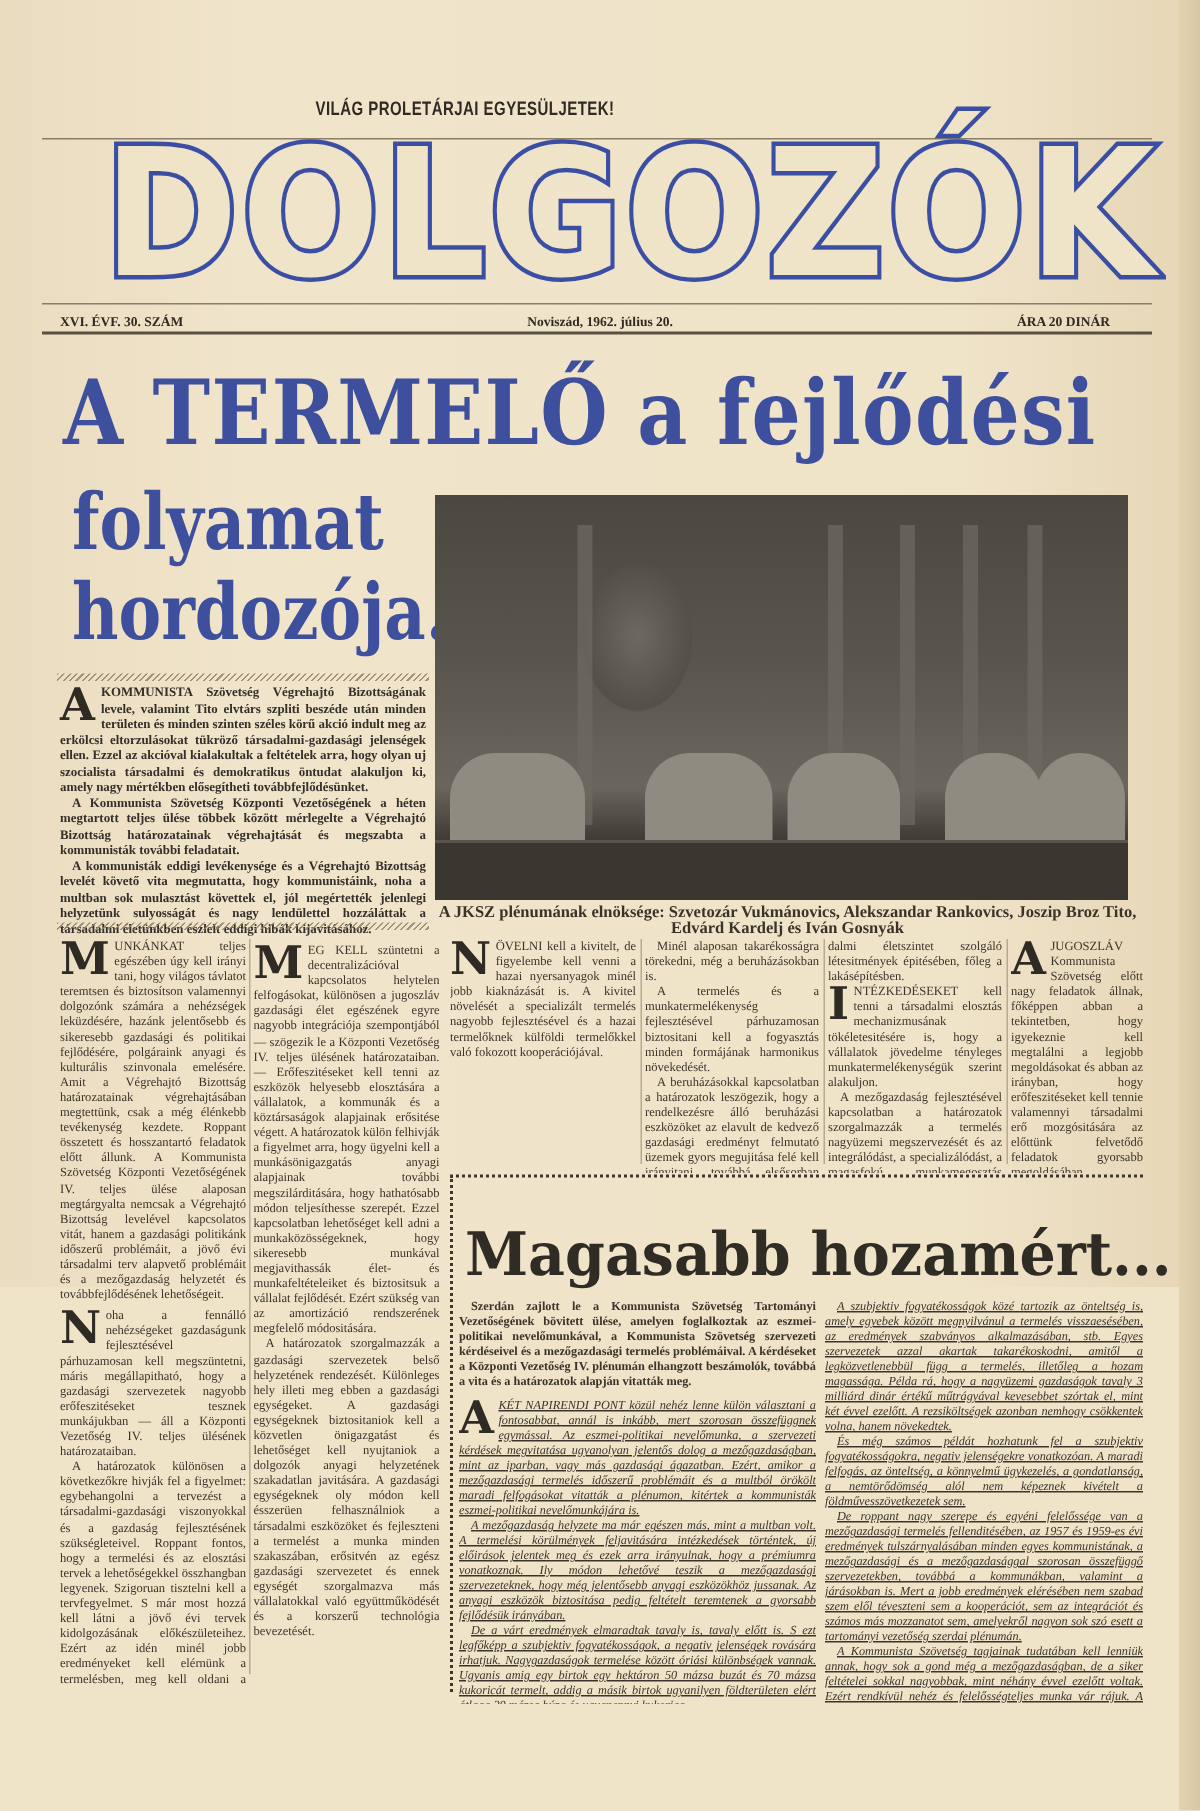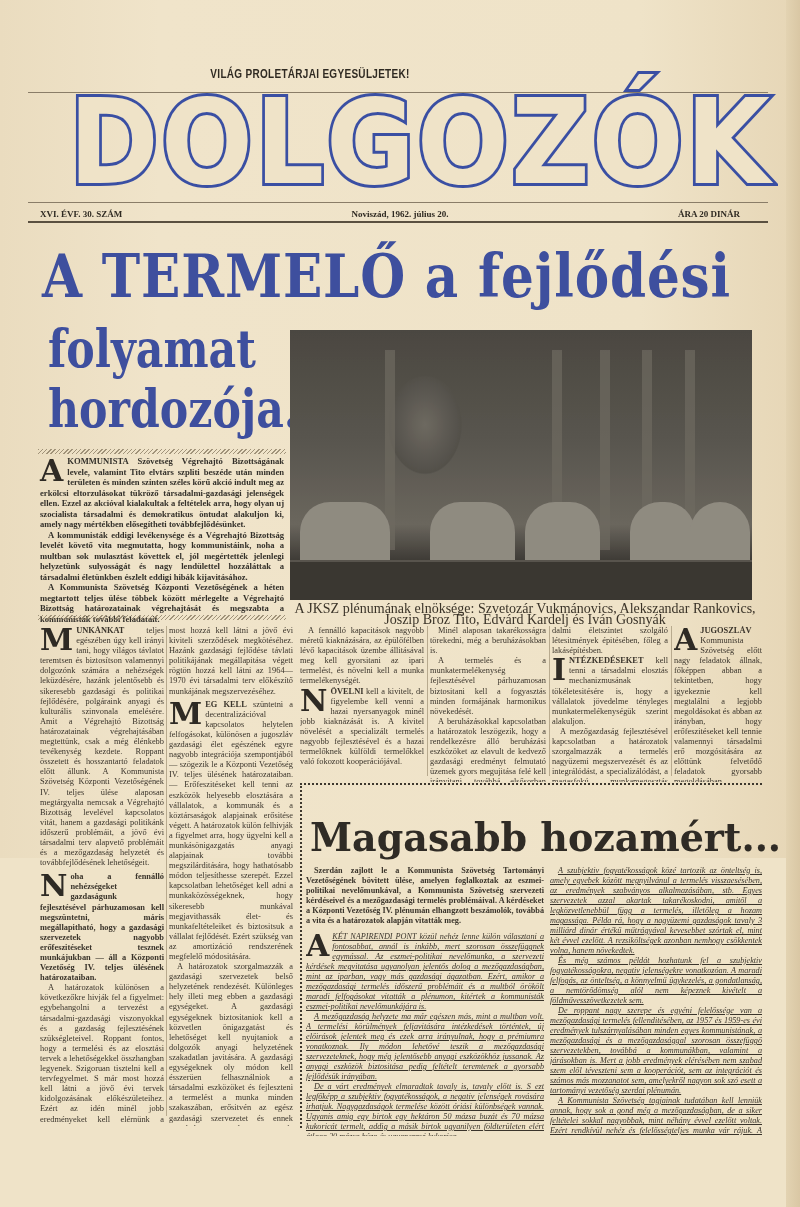--- a/index.html
+++ b/index.html
@@ -61,21 +61,21 @@
       radial-gradient(ellipse 22px 32px at 432px 200px, #9a968c 0%, transparent 70%),
       linear-gradient(180deg, #4d4a44 0%, #5a5750 40%, #6b675f 72%, #3f3c37 86%, #55524b 100%);
     filter: contrast(1.05);
     overflow: hidden;
   }
   .photo .pillar { position: absolute; top: 20px; width: 10px; height: 200px; background: #6f6b62; opacity: .7; }
   .photo .desk { position: absolute; left: 0; bottom: 0; width: 100%; height: 40px; background: #3d3a35; border-top: 2px solid #5a564f; }
   .photo .person { position: absolute; bottom: 38px; width: 80px; height: 60px; background: #8e8a80; border-radius: 30px 30px 0 0; }
   .photo-caption {
     position: absolute; top: 603px; left: 290px; width: 470px; text-align: center;
-    font-size: 14px; font-weight: normal; line-height: 11px; color: #3a3328;
+    font-size: 11px; font-weight: bold; line-height: 11px; color: #3a3328;
   }
   .lead {
     position: absolute; top: 456px; left: 40px; width: 244px;
     font-size: 8.6px; font-weight: bold; line-height: 10.5px; text-align: justify; color: #33302a;
   }
   .lead .dropcap {
     float: left; font-family: "DejaVu Serif", serif; font-size: 30px; line-height: 26px;
     font-weight: bold; margin: 2px 4px 0 0; color: #2e2a24;
   }
   .wavy {
@@ -83,21 +83,21 @@
     background-image: repeating-linear-gradient(135deg, #8d7f66 0 1px, transparent 1px 3px);
     opacity: .8;
   }
   .col {
     position: absolute; font-size: 8.4px; line-height: 10.1px; text-align: justify;
     color: #3a342b; overflow: hidden;
   }
   .col p { text-indent: 8px; margin-bottom: 0; }
   .col .dc { float: left; font-family: "DejaVu Serif", serif; font-weight: bold;
     font-size: 30px; line-height: 26px; margin: 1px 3px 0 0; color: #2e2a24; }
-  .col b { font-weight: bold; }
+  .col b { font-weight: normal; }
   .box2 {
     position: absolute; top: 783px; left: 300px; width: 462px; height: 345px;
     border-top: 2px dotted #3d372d; border-left: 2px dotted #3d372d;
   }
   .headline-mag {
     position: absolute; top: 817px; left: 310px;
     font-family: "DejaVu Serif", serif; font-weight: bold; font-size: 40px;
     color: #2f2b25; line-height: 1; transform: scaleX(0.95); transform-origin: left top; white-space: nowrap;
   }
   .italic { font-style: italic; text-decoration: underline; }
@@ -139,41 +139,39 @@
     <div class="person" style="left:340px; width:65px"></div>
     <div class="person" style="left:400px; width:60px"></div>
     <div class="desk"></div>
   </div>
   <div class="photo-caption">A JKSZ plénumának elnöksége: Szvetozár Vukmánovics, Alekszandar Rankovics, Joszip Broz Tito, Edvárd Kardelj és Iván Gosnyák</div>
 
   <div class="wavy" style="top:449px"></div>
   <div class="lead">
     <span class="dropcap">A</span>
     <span>KOMMUNISTA Szövetség Végrehajtó Bizottságának levele, valamint Tito elvtárs szpliti beszéde után minden területen és minden szinten széles körű akció indult meg az erkölcsi eltorzulásokat tükröző társadalmi-gazdasági jelenségek ellen. Ezzel az akcióval kialakultak a feltételek arra, hogy olyan uj szocialista társadalmi és demokratikus öntudat alakuljon ki, amely nagy mértékben elősegítheti továbbfejlődésünket.</span>
+    <div style="text-indent:8px">A Kommunista Szövetség Központi Vezetőségének a héten megtartott teljes ülése többek között mérlegelte a Végrehajtó Bizottság határozatainak végrehajtását és megszabta a kommunisták további feladatait.</div>
     <div style="text-indent:8px">A kommunisták eddigi levékenysége és a Végrehajtó Bizottság levelét követő vita megmutatta, hogy kommunistáink, noha a multban sok mulasztást követtek el, jól megértették jelenlegi helyzetünk sulyosságát és nagy lendülettel hozzáláttak a társadalmi életünkben észlelt eddigi hibák kijavitásához.</div>
-    <div style="text-indent:8px">A Kommunista Szövetség Központi Vezetőségének a héten megtartott teljes ülése többek között mérlegelte a Végrehajtó Bizottság határozatainak végrehajtását és megszabta a kommunisták további feladatait.</div>
   </div>
   <div class="wavy" style="top:615px"></div>
 
   <div class="col" style="top:626px; left:40px; width:124px; height:500px">
     <span class="dc">M</span><b>UNKÁNKAT</b> <span>teljes egészében úgy kell irányi tani, hogy világos távlatot teremtsen és biztosítson valamennyi dolgozónk számára a nehézségek leküzdésére, hazánk jelentősebb és sikeresebb gazdasági és politikai fejlődésére, polgáraink anyagi és kulturális szinvonala emelésére. Amit a Végrehajtó Bizottság határozatainak végrehajtásában megtettünk, csak a még élénkebb tevékenység kezdete. Roppant összetett és hosszantartó feladatok előtt állunk. A Kommunista Szövetség Központi Vezetőségének IV. teljes ülése alaposan megtárgyalta nemcsak a Végrehajtó Bizottság levelével kapcsolatos vitát, hanem a gazdasági politikánk időszerű problémáit, a jövő évi társadalmi terv alapvető problémáit és a mezőgazdaság helyzetét és továbbfejlődésének lehetőségeit.</span>
     <div style="margin-top:4px"><span class="dc">N</span><b>oha a fennálló nehézségeket gazdaságunk fejlesztésével párhuzamosan kell megszüntetni, máris megállapitható, hogy a gazdasági szervezetek nagyobb erőfeszitéseket tesznek munkájukban — áll a Központi Vezetőség IV. teljes ülésének határozataiban.</b></div>
     <p>A határozatok különösen a következőkre hivják fel a figyelmet: egybehangolni a tervezést a társadalmi-gazdasági viszonyokkal és a gazdaság fejlesztésének szükségleteivel. Roppant fontos, hogy a termelési és az elosztási tervek a lehetőségekkel összhangban legyenek. Szigoruan tisztelni kell a tervfegyelmet. S már most hozzá kell látni a jövő évi tervek kidolgozásának előkészületeihez. Ezért az idén minél jobb eredményeket kell elérnünk a termelésben, meg kell oldani a pénzügyi problémákat, és idejekorán intézkedéseket kell tenni a reprodukciós anyagok biztositására; minél előbb be kell fejezni azokat a létesítményeket, amelyeknek 1963-ban termelniök kell, uj kiviteli lehetőségeket kell keresni és már</p>
   </div>
   <div class="col-rule" style="top:626px; left:166px; height:490px"></div>
 
   <div class="col" style="top:626px; left:169px; width:124px; height:500px">
-    <span>most hozzá kell látni a jövő évi kiviteli szerződések megkötéséhez. Hazánk gazdasági fejlődése távlati politikájának megállapitása végett rögtön hozzá kell látni az 1964—1970 évi társadalmi terv előkészítő munkájának megszervezéséhez.</span>
     <div style="margin-top:3px"><span class="dc">M</span><b>EG KELL</b> <span>szüntetni a decentralizációval kapcsolatos helytelen felfogásokat, különösen a jugoszláv gazdasági élet egészének egyre nagyobb integrációja szempontjából — szögezik le a Központi Vezetőség IV. teljes ülésének határozataiban. — Erőfeszitéseket kell tenni az eszközök helyesebb elosztására a vállalatok, a kommunák és a köztársaságok alapjainak erősitése végett. A határozatok külön felhivják a figyelmet arra, hogy ügyelni kell a munkásönigazgatás anyagi alapjainak további megszilárditására, hogy hathatósabb módon teljesíthesse szerepét. Ezzel kapcsolatban lehetőséget kell adni a munkaközösségeknek, hogy sikeresebb munkával megjavithassák élet- és munkafeltételeiket és biztositsuk a vállalat fejlődését. Ezért szükség van az amortizáció rendszerének megfelelő módositására.</span></div>
     <p>A határozatok szorgalmazzák a gazdasági szervezetek belső helyzetének rendezését. Különleges hely illeti meg ebben a gazdasági egységeket. A gazdasági egységeknek biztositaniok kell a közvetlen önigazgatást és lehetőséget kell nyujtaniok a dolgozók anyagi helyzetének szakadatlan javitására. A gazdasági egységeknek oly módon kell ésszerüen felhasználniok a társadalmi eszközöket és fejleszteni a termelést a munka minden szakaszában, erősitvén az egész gazdasági szervezetet és ennek egységét szorgalmazva más vállalatokkal való együttműködését és a korszerű technológia bevezetését.</p>
     
   </div>
 
   <div class="col" style="top:626px; left:300px; width:124px; height:156px">
-    <p>A fennálló kapacitások nagyobb méretű kiaknázására, az épülőfélben lévő kapacitások üzembe állitásával meg kell gyorsitani az ipari termelést, és növelni kell a munka termelékenységét.</p>
     <div><span class="dc">N</span><b>ÖVELNI</b> <span>kell a kivitelt, de figyelembe kell venni a hazai nyersanyagok minél jobb kiaknázását is. A kivitel növelését a specializált termelés nagyobb fejlesztésével és a hazai termelőknek külföldi termelőkkel való fokozott kooperációjával.</span></div>
   </div>
   <div class="col-rule" style="top:626px; left:427px; height:150px"></div>
 
   <div class="col" style="top:626px; left:430px; width:116px; height:156px">
     <p>Minél alaposan takarékosságra törekedni, még a beruházásokban is.</p>
     <p>A termelés és a munkatermelékenység fejlesztésével párhuzamosan biztositani kell a fogyasztás minden formájának harmonikus növekedését.</p>
     <p>A beruházásokkal kapcsolatban a határozatok leszögezik, hogy a rendelkezésre álló beruházási eszközöket az elavult de kedvező gazdasági eredményt felmutató üzemek gyors megujitása felé kell irányitani, továbbá elsősorban nyersanyag- és reprodukciós anyag-termelő új létesitményekre.</p>
 
   </div>

